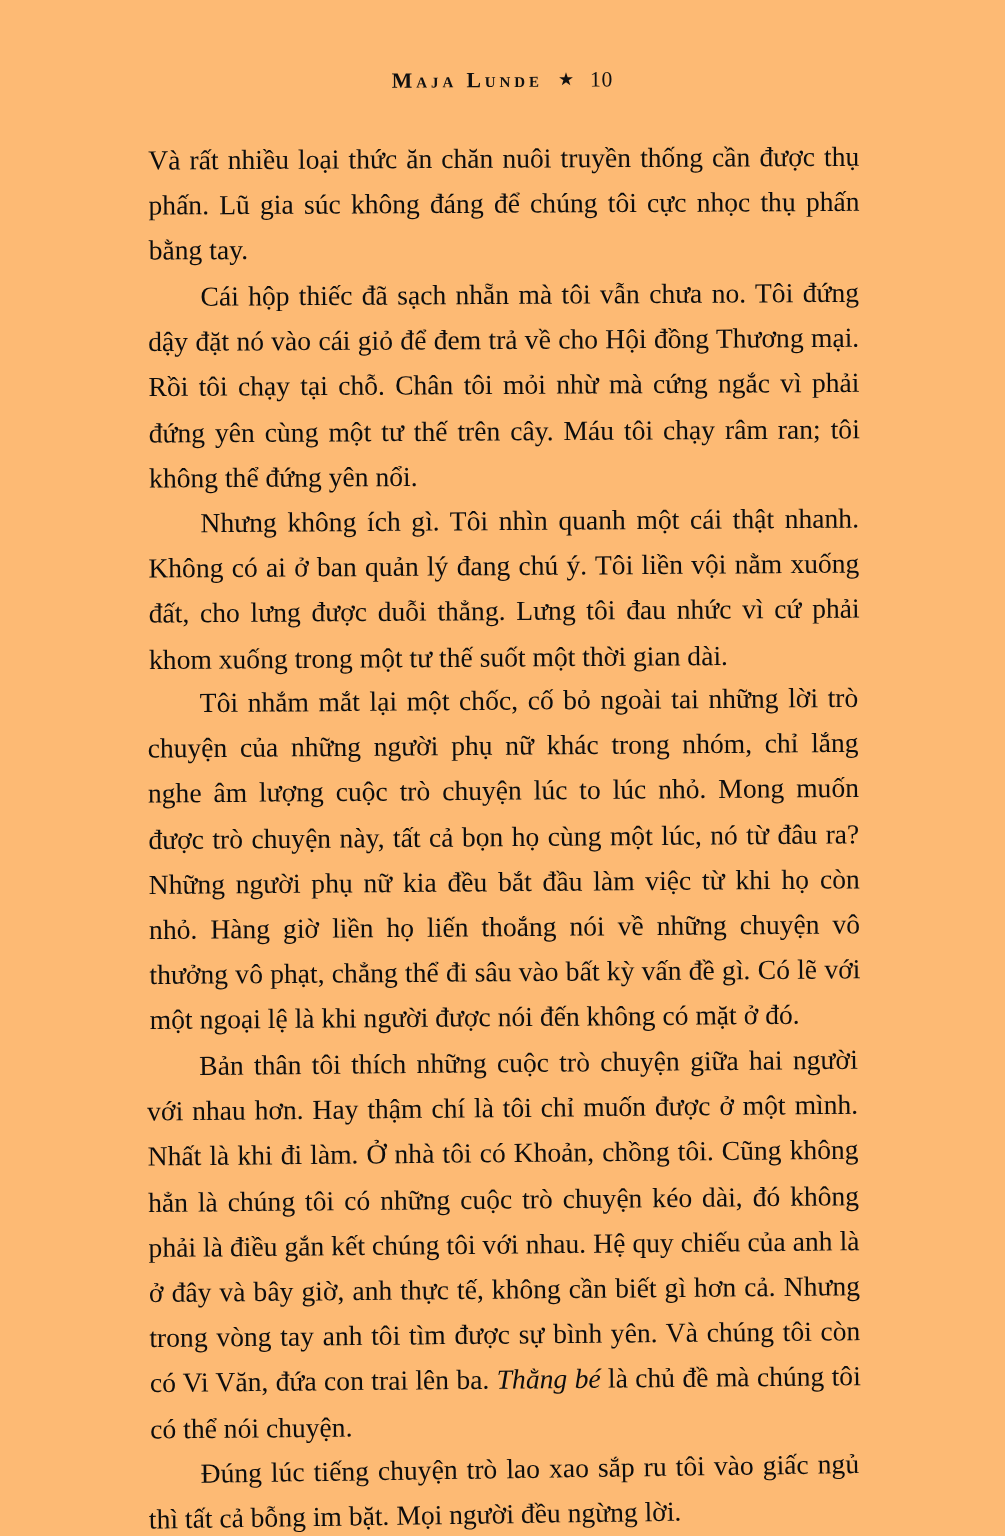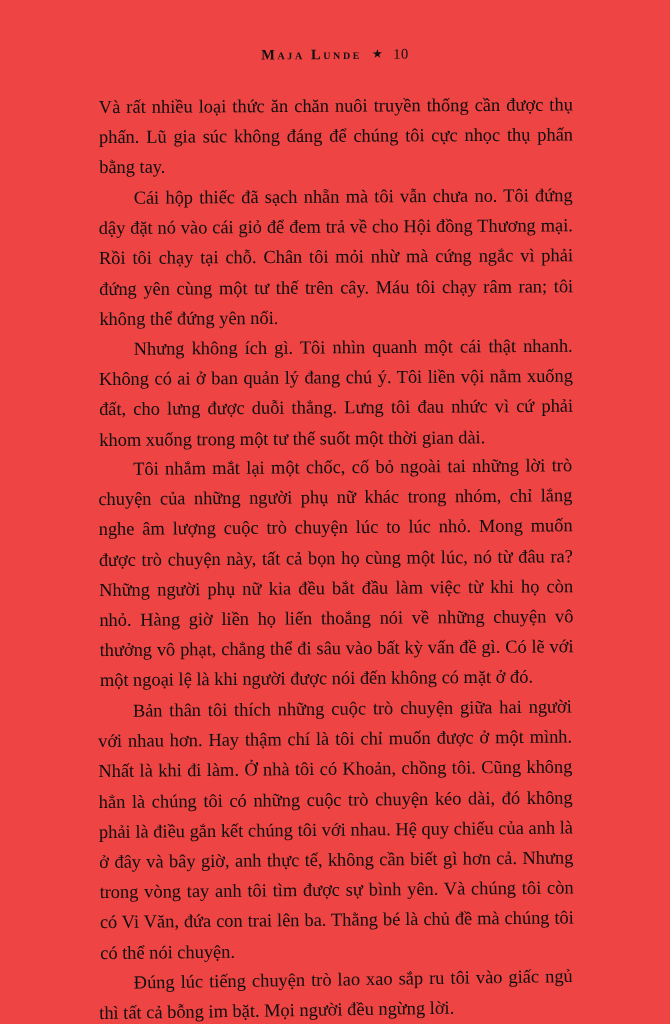--- a/index.html
+++ b/index.html
@@ -12,21 +12,21 @@
     height: 1024px;
     overflow: hidden;
     font-family: "Liberation Serif", "DejaVu Serif", serif;
     color: #111111;
     position: relative;
   }
 
   .page {
     position: absolute;
     inset: 0;
-    background: #ef4444;
+    background: #fdba74;
   }
 
   
   .running-head {
     position: absolute;
     top: 46px;
     left: 0;
     width: 670px;
     text-align: center;
     font-size: 14.5px;
@@ -74,21 +74,21 @@
   
   .sk0 { transform: rotate(-0.30deg); }
   .sk1 { transform: rotate(-0.34deg); }
   .sk2 { transform: rotate(-0.40deg); }
   .sk3 { transform: rotate(-0.46deg); }
   .sk4 { transform: rotate(-0.55deg); }
   .sk5 { transform: rotate(-0.85deg); }
   .sk6 { transform: rotate(-1.15deg); }
   .para { transform-origin: left center; }
 
-  .it { }
+  .it { font-style: italic; }
 
   
   .tail { margin-top: 0px; }
 </style>
 </head>
 <body>
 
 <div class="page">
 
   <div class="running-head">

